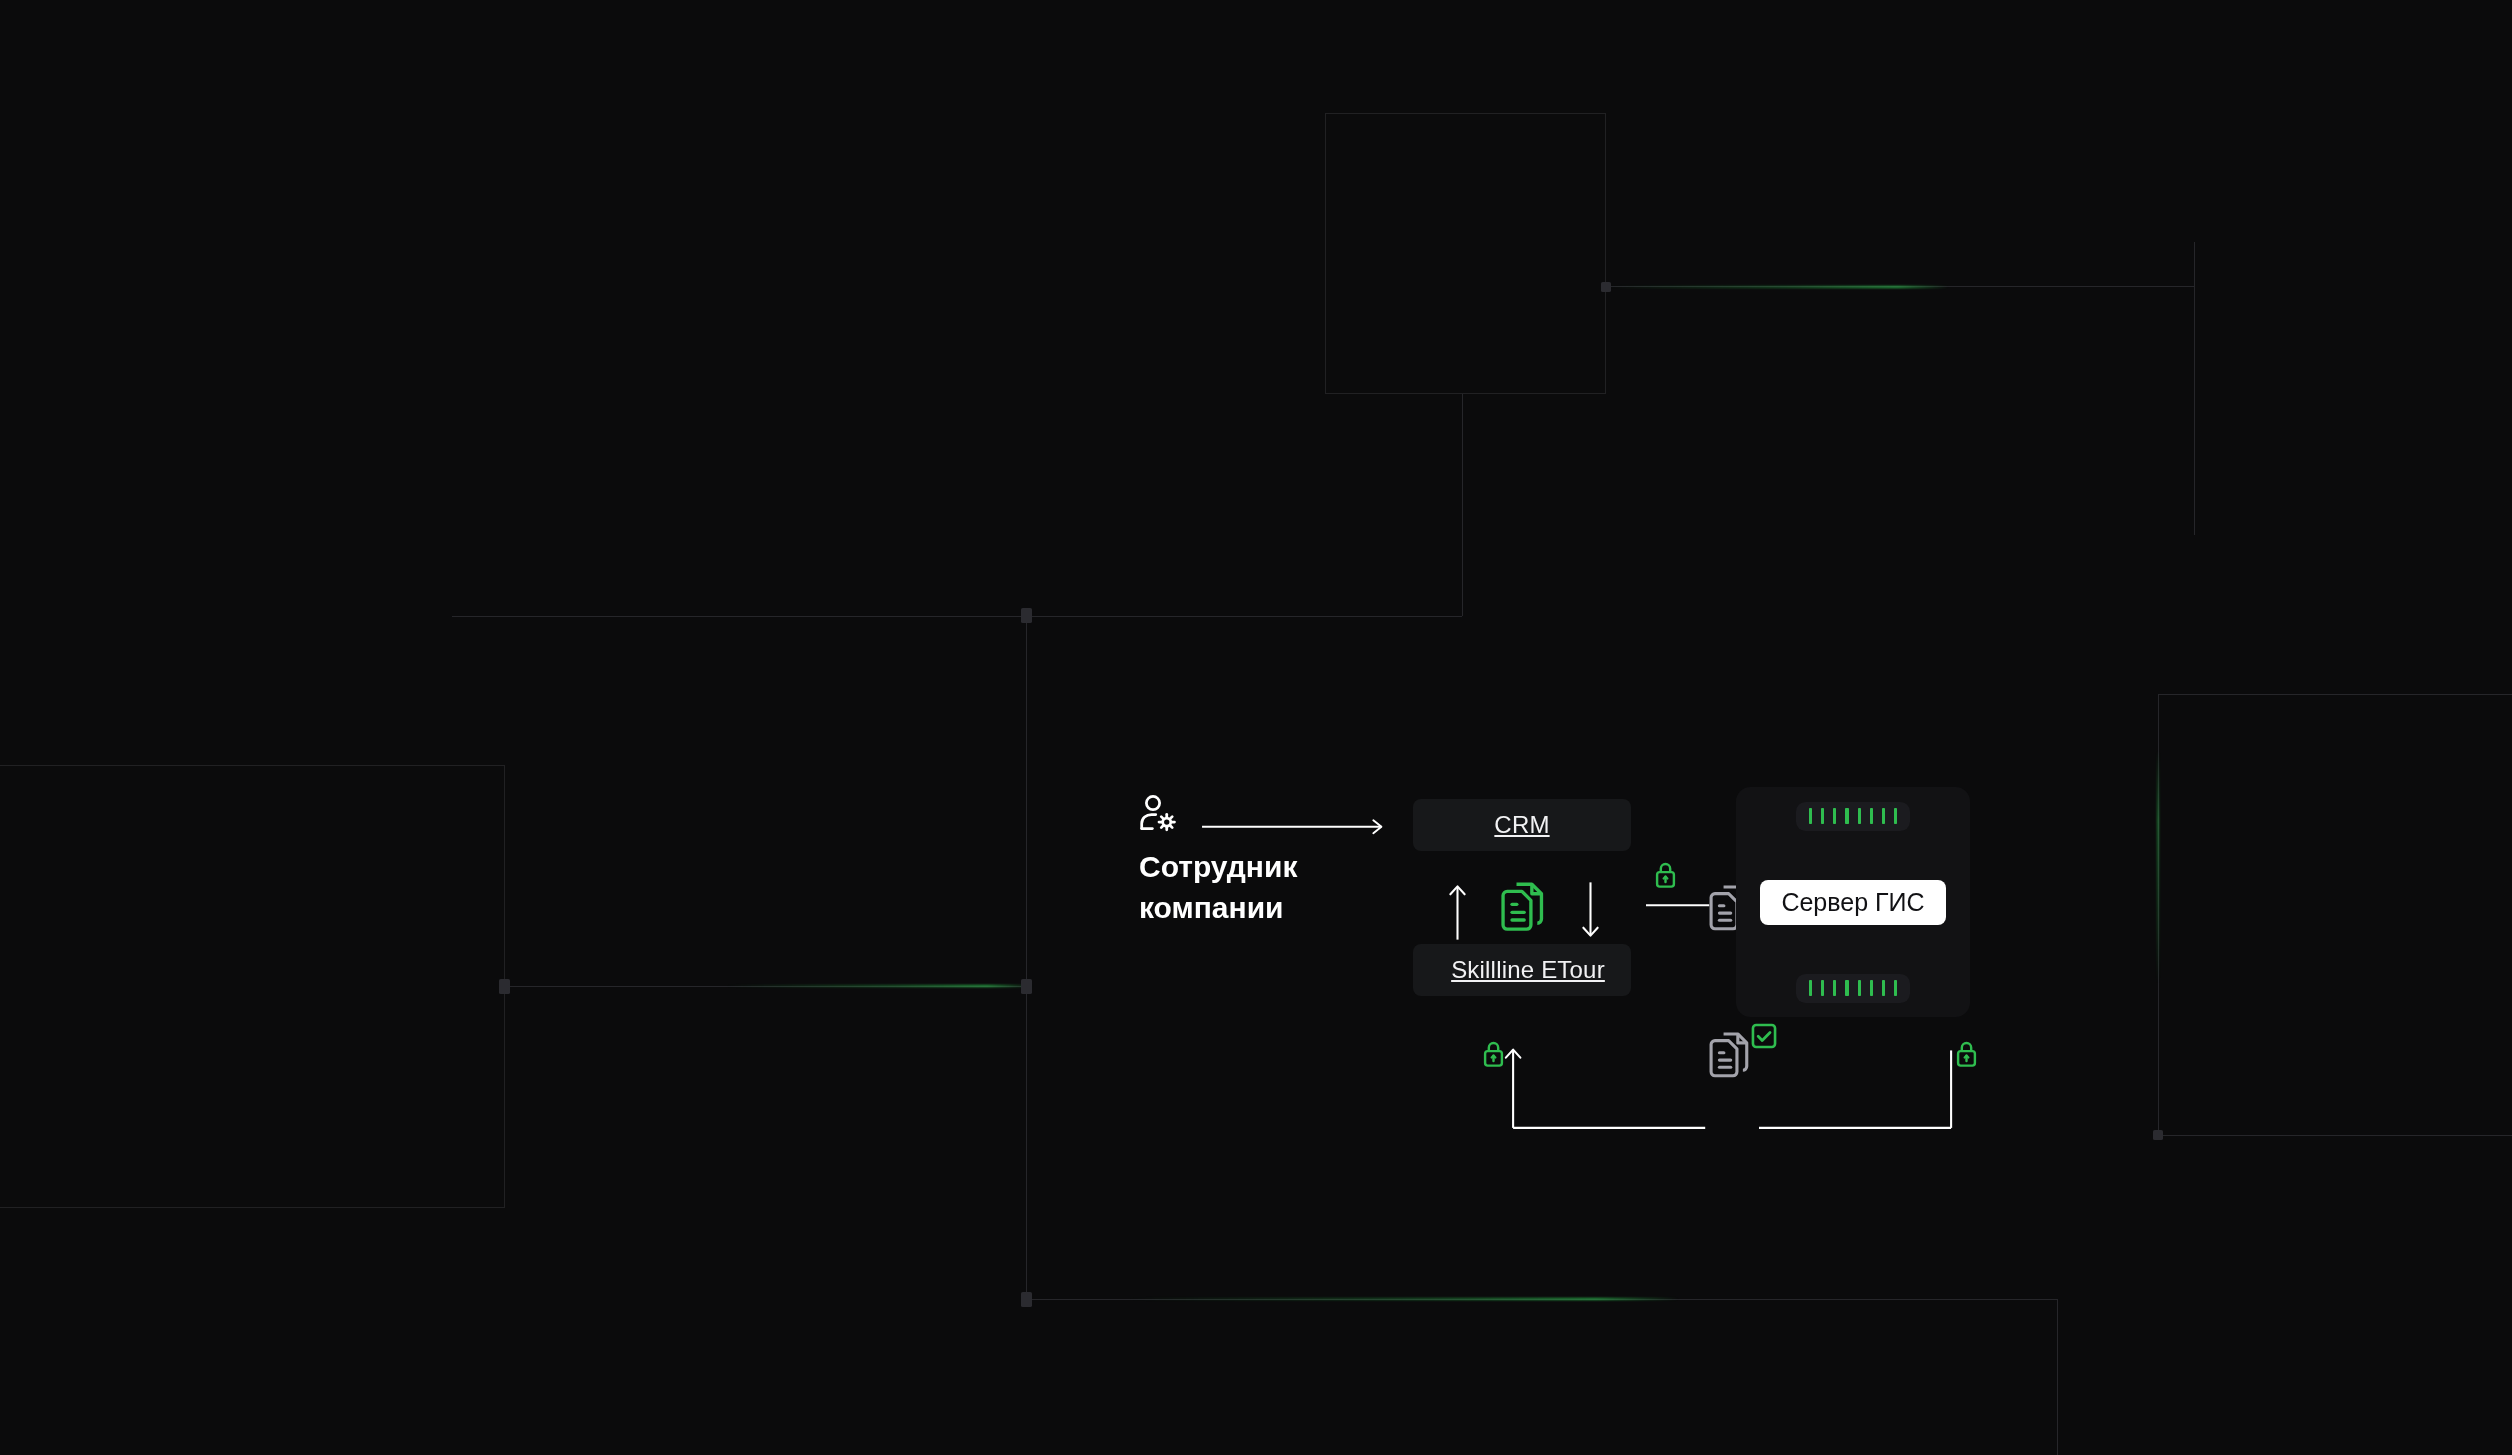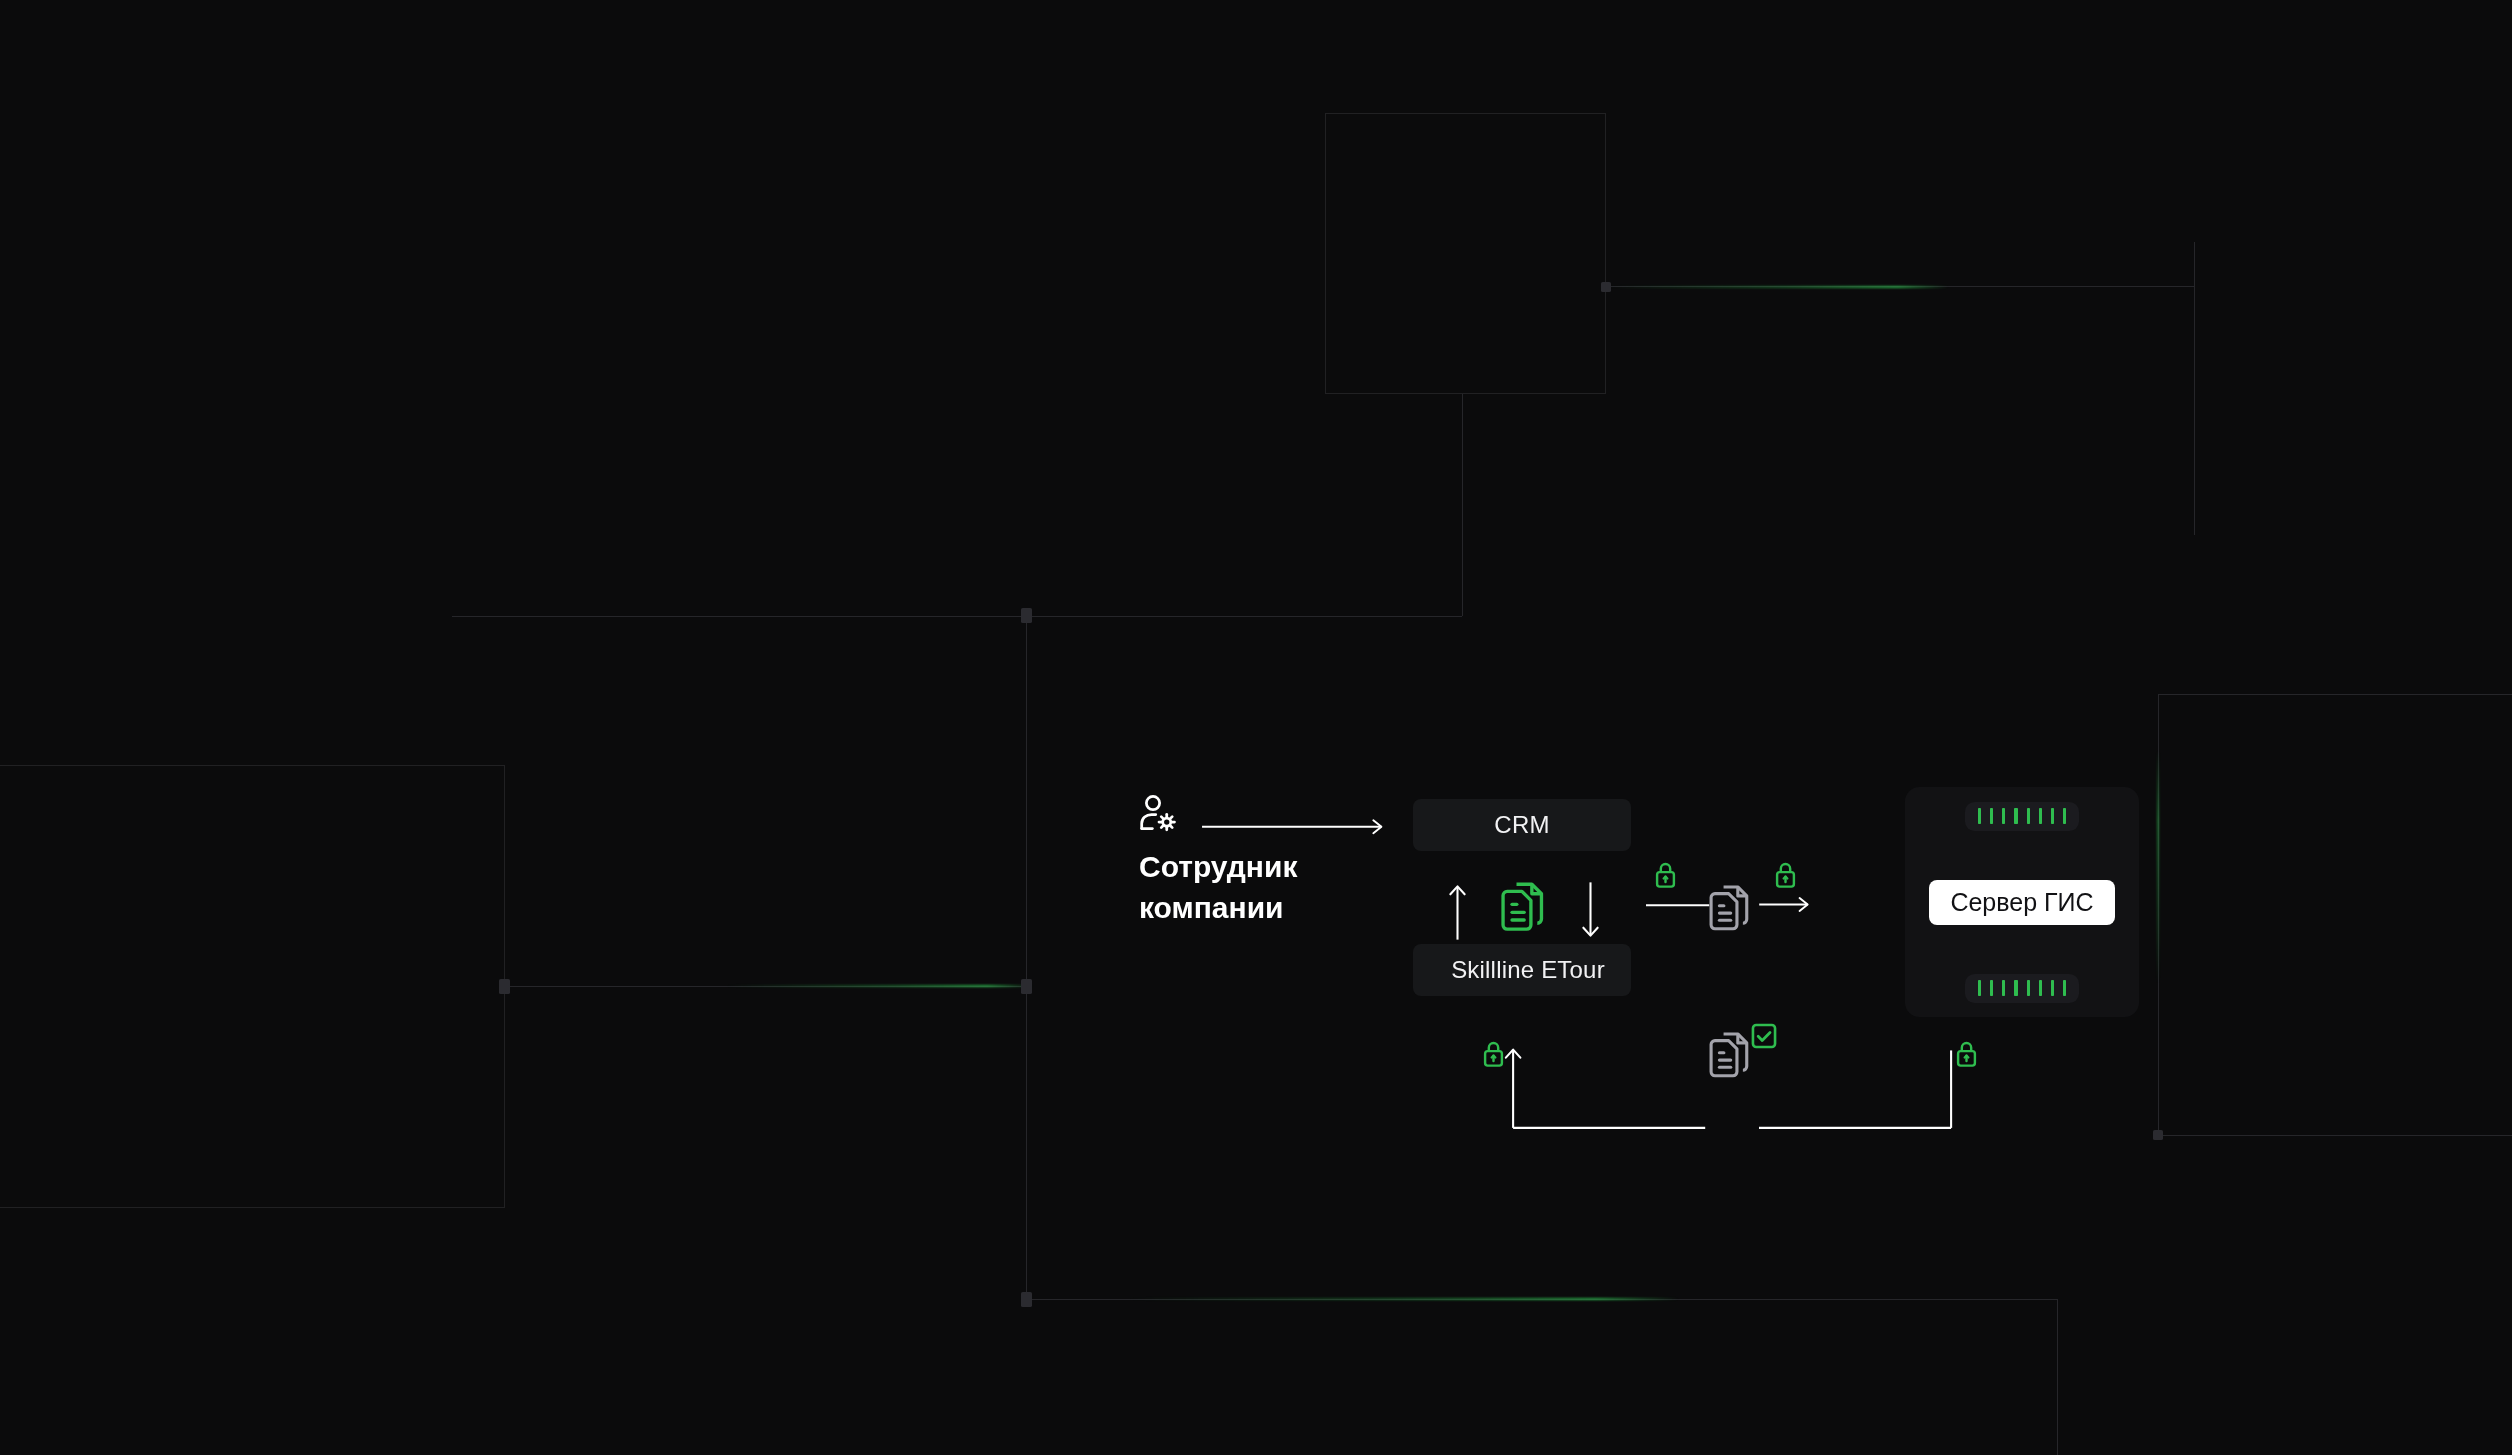--- a/index.html
+++ b/index.html
@@ -68,20 +68,21 @@
   .label-box {
     position: absolute;
     background: #17181a;
     border-radius: 8px;
     color: #f2f2f4;
     font-size: 24px;
     display: flex;
     align-items: center;
     justify-content: center;
     letter-spacing: 0.2px;
+    text-decoration: underline;
   }
 
   .actor {
     position: absolute;
     display: flex;
     flex-direction: column;
     align-items: flex-start;
   }
   .actor-label {
     color: #ffffff;
@@ -252,21 +253,21 @@
     <path d="M3.6 6.2V4.1a2.9 2.9 0 0 1 5.8 0v2.1" fill="none" stroke="#2fbd4f" stroke-width="1.5"></path>
     <path d="M6.5 9.0v3.3" stroke="#2fbd4f" stroke-width="1.5" stroke-linecap="round"></path>
     <path d="M5.3 10.2l1.2-1.2 1.2 1.2" fill="none" stroke="#2fbd4f" stroke-width="1.3" stroke-linecap="round" stroke-linejoin="round"></path>
   </svg>
 
   <svg class="svg-abs" style="left:1759px; top:894px;" width="65" height="21" viewBox="0 0 80 26">
     <path d="M0 13h60" stroke="#ffffff" stroke-width="2.4"></path>
     <path d="M50 5l10 8-10 8" fill="none" stroke="#ffffff" stroke-width="2.4" stroke-linecap="round" stroke-linejoin="round"></path>
   </svg>
 
-  <div class="server-card" style="left:1905px; top:787px; width:234px; height:230px;">
+  <div class="server-card" style="left:1736px; top:787px; width:234px; height:230px;">
     <div class="server-strip">
       <span class="server-tick"></span>
       <span class="server-tick"></span>
       <span class="server-tick"></span>
       <span class="server-tick"></span>
       <span class="server-tick"></span>
       <span class="server-tick"></span>
       <span class="server-tick"></span>
       <span class="server-tick"></span>
     </div>

